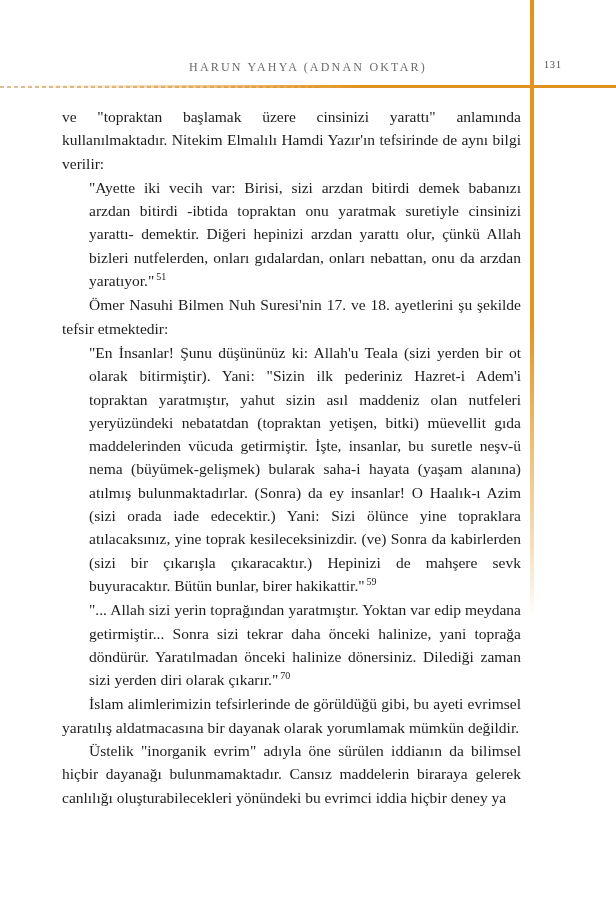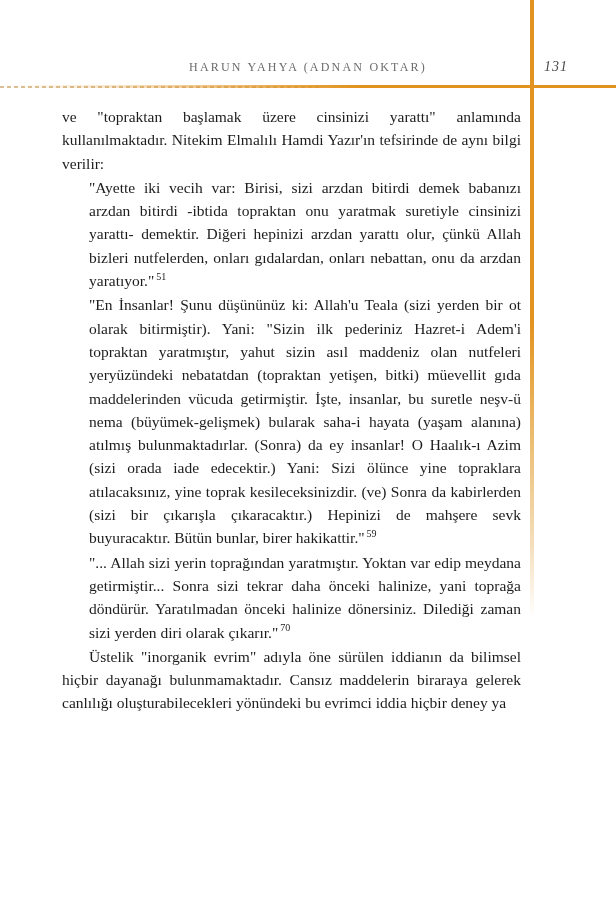--- a/index.html
+++ b/index.html
@@ -53,24 +53,23 @@
     text-align: center;
     font-size: 12px;
     letter-spacing: 2.2px;
     color: #6b6b6b;
     white-space: nowrap;
   }
   .folio {
     position: absolute;
     top: 59px;
     left: 544px;
-    font-size: 14px;
+    font-size: 10px;
     letter-spacing: 1px;
     color: #4a4a4a;
-    font-style: italic;
   }
 
   
   .body-text {
     position: absolute;
     left: 62px;
     top: 105px;
     width: 459px;
     font-size: 15.5px;
     line-height: 23.3px;
@@ -104,24 +103,26 @@
 
   <div class="running-head">HARUN YAHYA (ADNAN OKTAR)</div>
   <div class="folio">131</div>
 
   <div class="body-text">
 
     <p class="continuation">ve "topraktan başlamak üzere cinsinizi yarattı" anlamında kullanılmaktadır. Nitekim Elmalılı Hamdi Yazır'ın tefsirinde de aynı bilgi verilir:</p>
 
     <p class="blockquote"><span>"Ayette iki vecih var: Birisi, sizi arzdan bitirdi demek babanızı arzdan bitirdi -ibtida topraktan onu yaratmak suretiyle cinsinizi yarattı- demektir. Diğeri hepinizi arzdan yarattı olur, çünkü Allah bizleri nutfelerden, onları gıdalardan, onları nebattan, onu da arzdan yaratıyor."</span><sup class="footnote-ref">51</sup></p>
 
+    <p>Ömer Nasuhi Bilmen Nuh Suresi'nin 17. ve 18. ayetlerini şu şekilde tefsir etmektedir:</p>
 
     <p class="blockquote"><span>"En İnsanlar! Şunu düşününüz ki: Allah'u Teala (sizi yerden bir ot olarak bitirmiştir). Yani: "Sizin ilk pederiniz Hazret-i Adem'i topraktan yaratmıştır, yahut sizin asıl maddeniz olan nutfeleri yeryüzündeki nebatatdan (topraktan yetişen, bitki) müevellit gıda maddelerinden vücuda getirmiştir. İşte, insanlar, bu suretle neşv-ü nema (büyümek-gelişmek) bularak saha-i hayata (yaşam alanına) atılmış bulunmaktadırlar. (Sonra) da ey insanlar! O Haalık-ı Azim (sizi orada iade edecektir.) Yani: Sizi ölünce yine topraklara atılacaksınız, yine toprak kesileceksinizdir. (ve) Sonra da kabirlerden (sizi bir çıkarışla çıkaracaktır.) Hepinizi de mahşere sevk buyuracaktır. Bütün bunlar, birer hakikattir."</span><sup class="footnote-ref">59</sup></p>
 
 
     <p class="blockquote"><span>"... Allah sizi yerin toprağından yaratmıştır. Yoktan var edip meydana getirmiştir... Sonra sizi tekrar daha önceki halinize, yani toprağa döndürür. Yaratılmadan önceki halinize dönersiniz. Dilediği zaman sizi yerden diri olarak çıkarır."</span><sup class="footnote-ref">70</sup></p>
 
+    <p>İslam alimlerimizin tefsirlerinde de görüldüğü gibi, bu ayeti evrimsel yaratılış aldatmacasına bir dayanak olarak yorumlamak mümkün değildir.</p>
 
     <p>Üstelik "inorganik evrim" adıyla öne sürülen iddianın da bilimsel hiçbir dayanağı bulunmamaktadır. Cansız maddelerin biraraya gelerek canlılığı oluşturabilecekleri yönündeki bu evrimci iddia hiçbir deney ya</p>
 
   </div>
 
 </div>
 
 </body></html>

